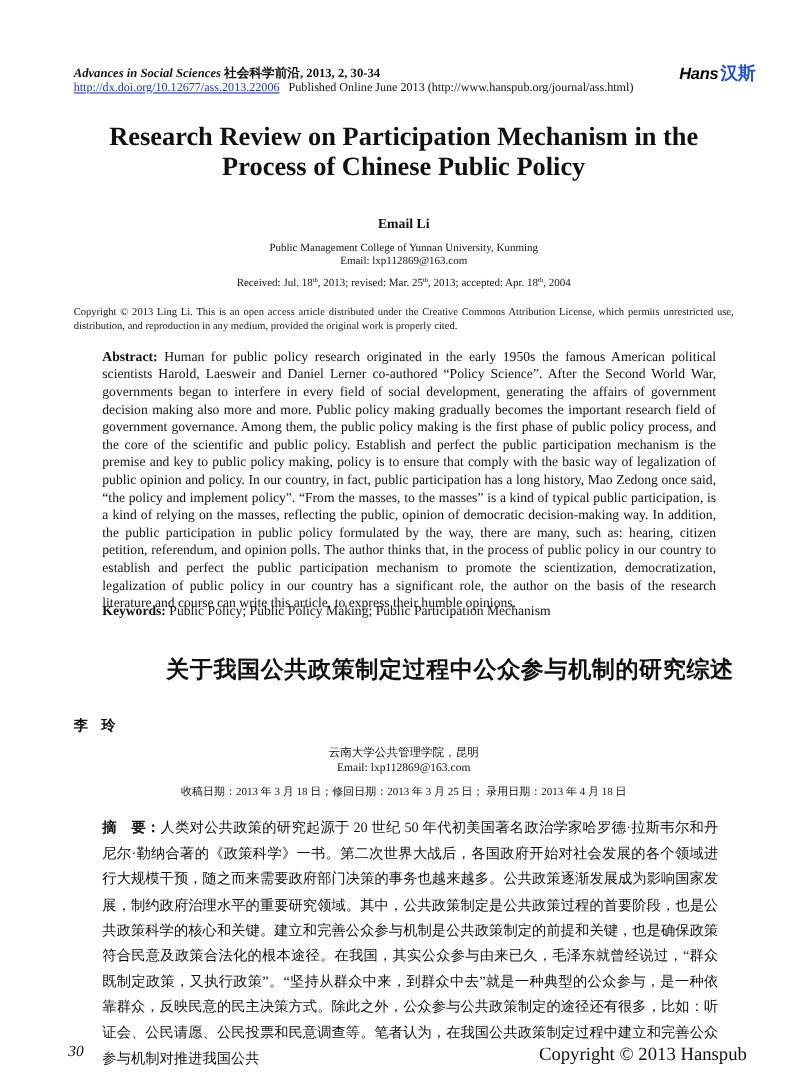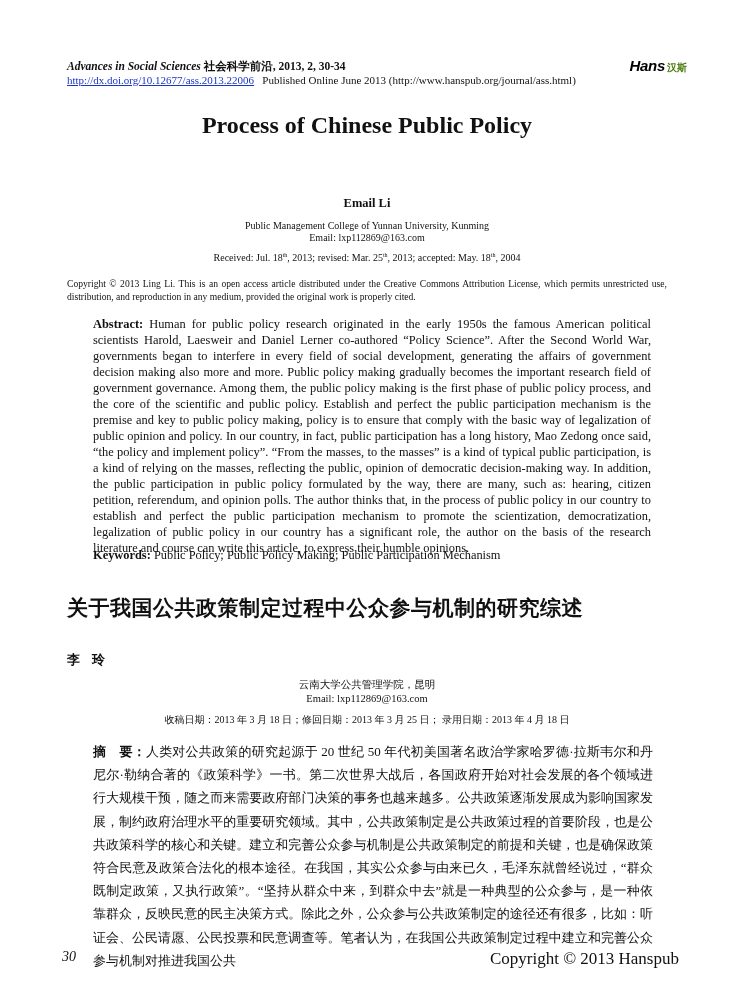--- a/index.html
+++ b/index.html
@@ -6,32 +6,32 @@
     body { width: 735px; height: 992px; position: relative; overflow: hidden;
            font-family: "Liberation Serif", "DejaVu Serif", serif; color: #111; }
     .abs { position: absolute; }
     .header-line1 { left: 67px; top: 59px; font-size: 11.5px; font-weight: bold; }
     .header-line1 .jname { font-style: italic; }
     .header-line2 { left: 67px; top: 74px; font-size: 11px; white-space: nowrap; }
     .doi-link { color: #1a36c8; text-decoration: underline; }
     .logo { right: 48px; top: 57px; font-family: "Liberation Sans", sans-serif;
             font-weight: bold; font-size: 15px; white-space: nowrap; }
     .logo .en { color: #000000; font-style: italic; letter-spacing: -0.3px; }
-    .logo .cn { color: #4d7c0f; font-weight: bold; font-size: 10px; margin-left: 2px; }
+    .logo .cn { color: #1d4ed8; font-weight: bold; font-size: 16px; margin-left: 2px; }
     .title-en { left: 67px; width: 600px; top: 112px; text-align: center;
                 font-size: 24px; font-weight: bold; line-height: 27px; }
     .author { left: 67px; width: 600px; top: 196px; text-align: center; font-size: 12.5px; font-weight: bold; }
     .affil { left: 67px; width: 600px; top: 220px; text-align: center; font-size: 10px; line-height: 12px; }
     .dates { left: 67px; width: 600px; top: 252px; text-align: center; font-size: 10px; }
     .dates sup { font-size: 6px; }
     .copyright { left: 67px; width: 600px; top: 278px; font-size: 9.6px; line-height: 12.5px; text-align: justify; }
     .abstract { left: 93px; width: 558px; top: 316px; font-size: 12.4px; line-height: 16px; text-align: justify; }
     .abstract b { font-weight: bold; }
     .keywords { left: 93px; width: 558px; top: 548px; font-size: 12.4px; }
-    .title-cn { left: 67px; width: 600px; top: 594px; text-align: left; font-family: Liberation Sans, sans-serif;
+    .title-cn { left: 67px; width: 600px; top: 594px; text-align: right; font-family: Liberation Sans, sans-serif;
                 font-size: 21px; font-weight: bold; letter-spacing: 0.5px; }
     .author-cn { left: 67px; width: 600px; top: 651px; text-align: left; font-size: 13px; font-weight: bold; letter-spacing: 12px; }
     .affil-cn { left: 67px; width: 600px; top: 678px; text-align: center; font-size: 10.5px; line-height: 14px; }
     .dates-cn { left: 67px; width: 600px; top: 713px; text-align: center; font-size: 10px; }
     .abstract-cn { left: 93px; width: 560px; top: 740px; font-size: 13px; line-height: 23.2px; text-align: justify; }
     .abstract-cn b { font-family: "DejaVu Sans", sans-serif; font-weight: bold; }
     .footer-page { left: 62px; top: 949px; font-size: 14px; font-style: italic; }
     .footer-copy { right: 56px; top: 949px; font-size: 17px; }
   </style>
 </head>
@@ -43,30 +43,31 @@
 </div>
 <div class="abs header-line2">
   <a class="doi-link">http://dx.doi.org/10.12677/ass.2013.22006</a>&nbsp;&nbsp;
   <span>Published Online June 2013 (http://www.hanspub.org/journal/ass.html)</span>
 </div>
 <div class="abs logo">
   <span class="en">Hans</span><span class="cn">汉斯</span>
 </div>
 
 <div class="abs title-en">
+  <div>Research Review on Participation Mechanism in the</div>
   <div>Process of Chinese Public Policy</div>
 </div>
 
 <div class="abs author">Email Li</div>
 <div class="abs affil">
   <div>Public Management College of Yunnan University, Kunming</div>
   <div>Email: lxp112869@163.com</div>
 </div>
 <div class="abs dates">
-  <span>Received: Jul. 18</span><sup>th</sup><span>, 2013; revised: Mar. 25</span><sup>th</sup><span>, 2013; accepted: May. 18</span><sup>th</sup><span>, 2004</span>
+  <span>Received: Jul. 18</span><sup>th</sup><span>, 2013; revised: Mar. 25</span><sup>th</sup><span>, 2013; accepted: Apr. 18</span><sup>th</sup><span>, 2004</span>
 </div>
 
 <div class="abs copyright">Copyright © 2013 Ling Li. This is an open access article distributed under the Creative Commons Attribution License, which permits unrestricted use, distribution, and reproduction in any medium, provided the original work is properly cited.</div>
 
 <div class="abs abstract">
   <b>Abstract:</b><span> Human for public policy research originated in the early 1950s the famous American political scientists Harold, Laesweir and Daniel Lerner co-authored “Policy Science”. After the Second World War, governments began to interfere in every field of social development, generating the affairs of government decision making also more and more. Public policy making gradually becomes the important research field of government governance. Among them, the public policy making is the first phase of public policy process, and the core of the scientific and public policy. Establish and perfect the public participation mechanism is the premise and key to public policy making, policy is to ensure that comply with the basic way of legalization of public opinion and policy. In our country, in fact, public participation has a long history, Mao Zedong once said, “the policy and implement policy”. “From the masses, to the masses” is a kind of typical public participation, is a kind of relying on the masses, reflecting the public, opinion of democratic decision-making way. In addition, the public participation in public policy formulated by the way, there are many, such as: hearing, citizen petition, referendum, and opinion polls. The author thinks that, in the process of public policy in our country to establish and perfect the public participation mechanism to promote the scientization, democratization, legalization of public policy in our country has a significant role, the author on the basis of the research literature and course can write this article, to express their humble opinions.</span>
 </div>
 
 <div class="abs keywords">
   <b>Keywords:</b><span> Public Policy; Public Policy Making; Public Participation Mechanism</span>

